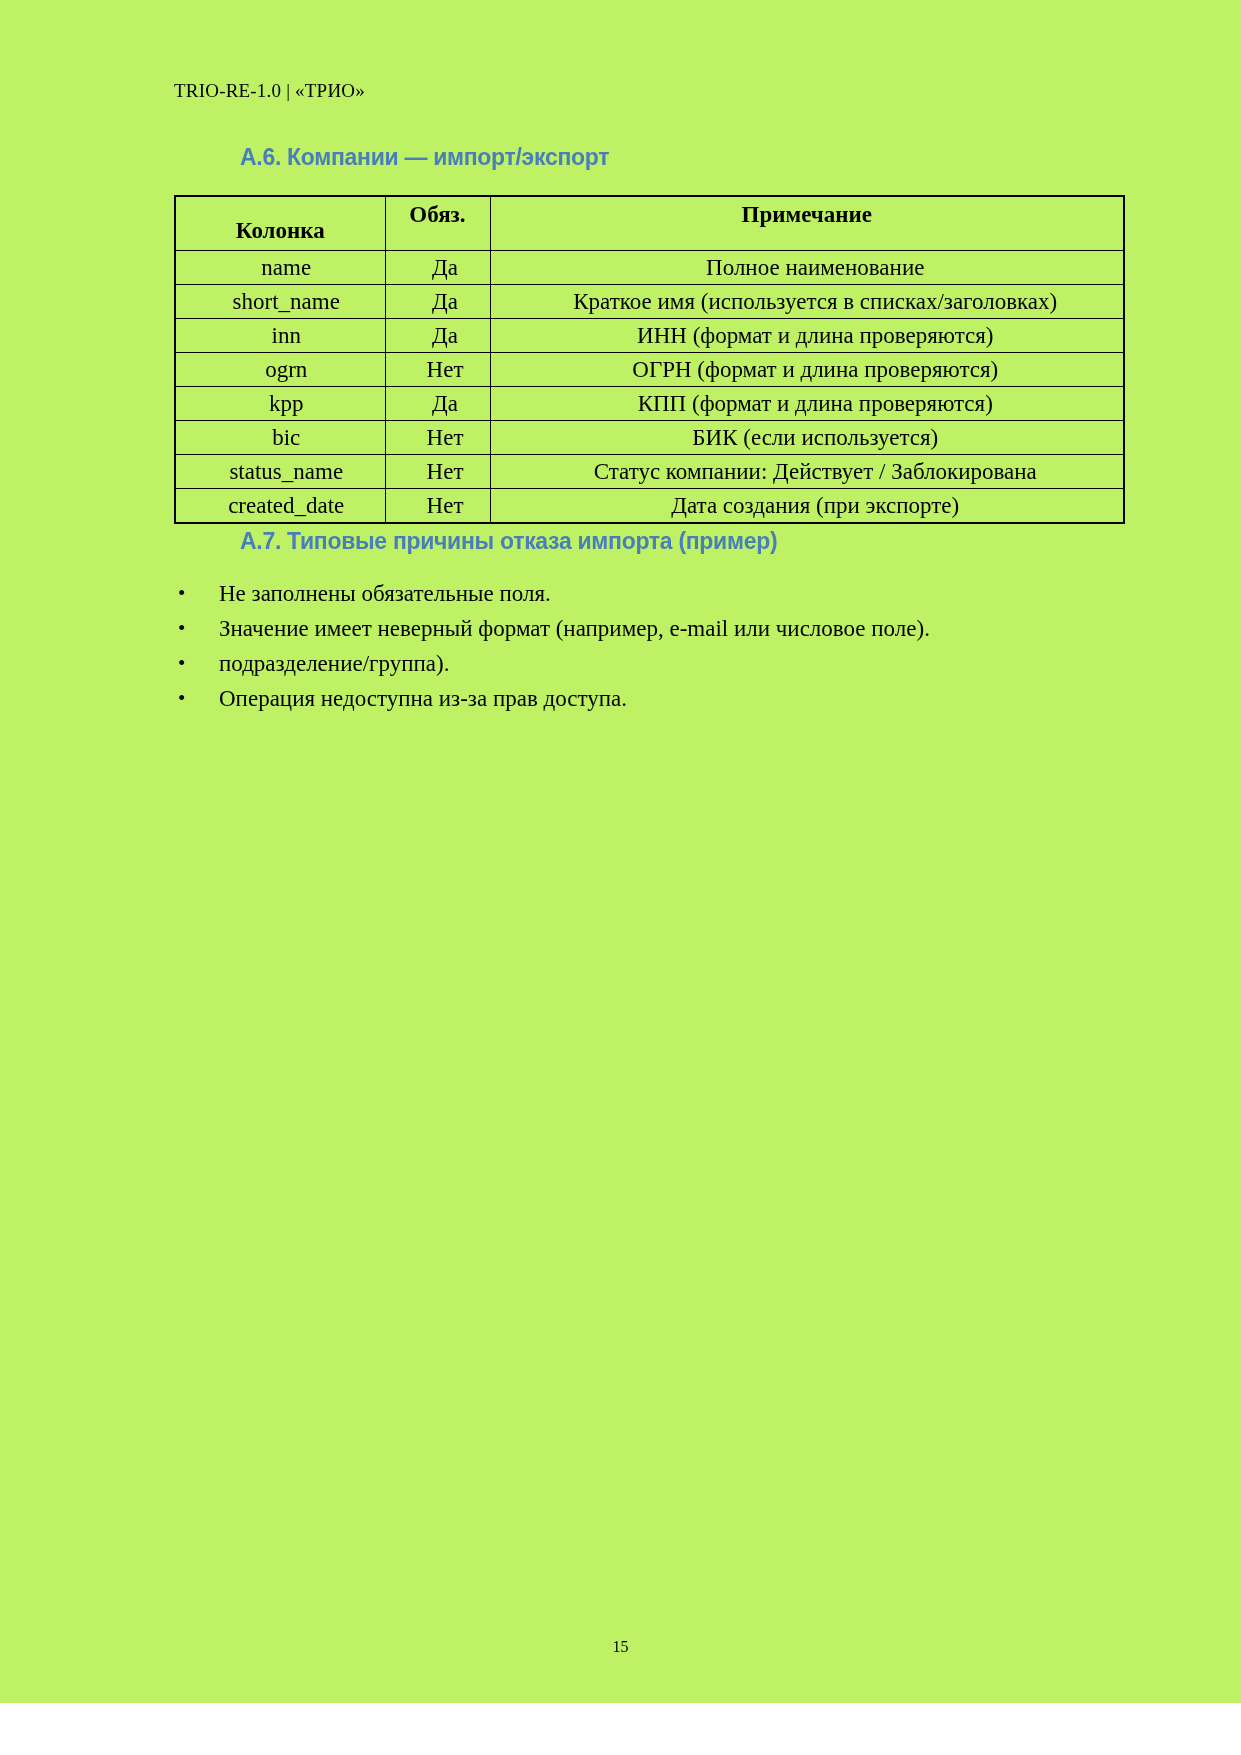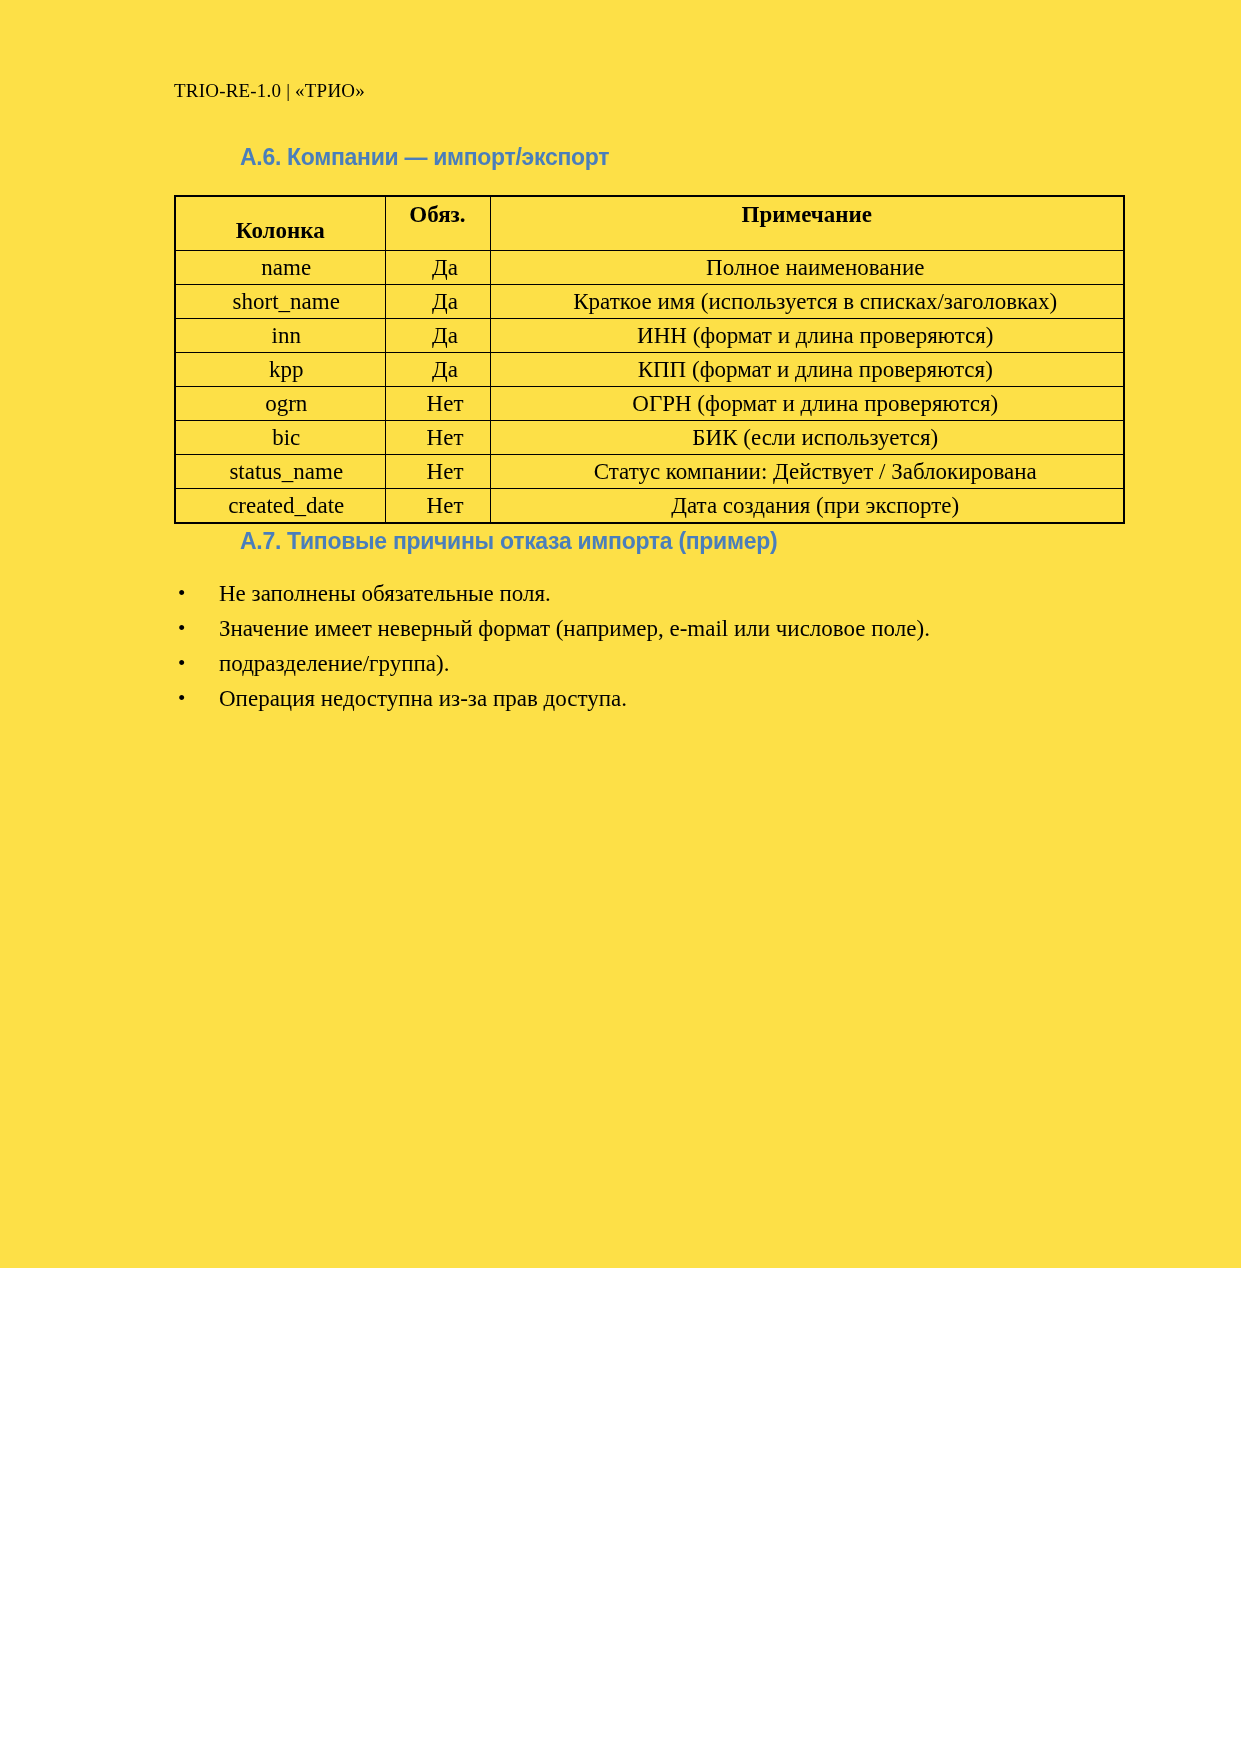--- a/index.html
+++ b/index.html
@@ -3,22 +3,22 @@
 <meta charset="utf-8">
 <style>
   html, body {
     margin: 0;
     padding: 0;
     background: #ffffff;
   }
   .page {
     position: relative;
     width: 1241px;
-    height: 1268px;
-    background: #fde047;
+    height: 1703px;
+    background: #bef264;
     font-family: "Liberation Serif", serif;
     color: #000000;
     overflow: hidden;
     text-decoration: underline;
   }
   .doc-header {
     position: absolute;
     left: 174px;
     top: 80px;
     font-size: 19px;
@@ -138,28 +138,28 @@
         <td class="cell-col">short_name</td>
         <td class="cell-req">Да</td>
         <td class="cell-note">Краткое имя (используется в списках/заголовках)</td>
       </tr>
       <tr>
         <td class="cell-col">inn</td>
         <td class="cell-req">Да</td>
         <td class="cell-note">ИНН (формат и длина проверяются)</td>
       </tr>
       <tr>
+        <td class="cell-col">ogrn</td>
+        <td class="cell-req">Нет</td>
+        <td class="cell-note">ОГРН (формат и длина проверяются)</td>
+      </tr>
+      <tr>
         <td class="cell-col">kpp</td>
         <td class="cell-req">Да</td>
         <td class="cell-note">КПП (формат и длина проверяются)</td>
-      </tr>
-      <tr>
-        <td class="cell-col">ogrn</td>
-        <td class="cell-req">Нет</td>
-        <td class="cell-note">ОГРН (формат и длина проверяются)</td>
       </tr>
       <tr>
         <td class="cell-col">bic</td>
         <td class="cell-req">Нет</td>
         <td class="cell-note">БИК (если используется)</td>
       </tr>
       <tr>
         <td class="cell-col">status_name</td>
         <td class="cell-req">Нет</td>
         <td class="cell-note">Статус компании: Действует / Заблокирована</td>

